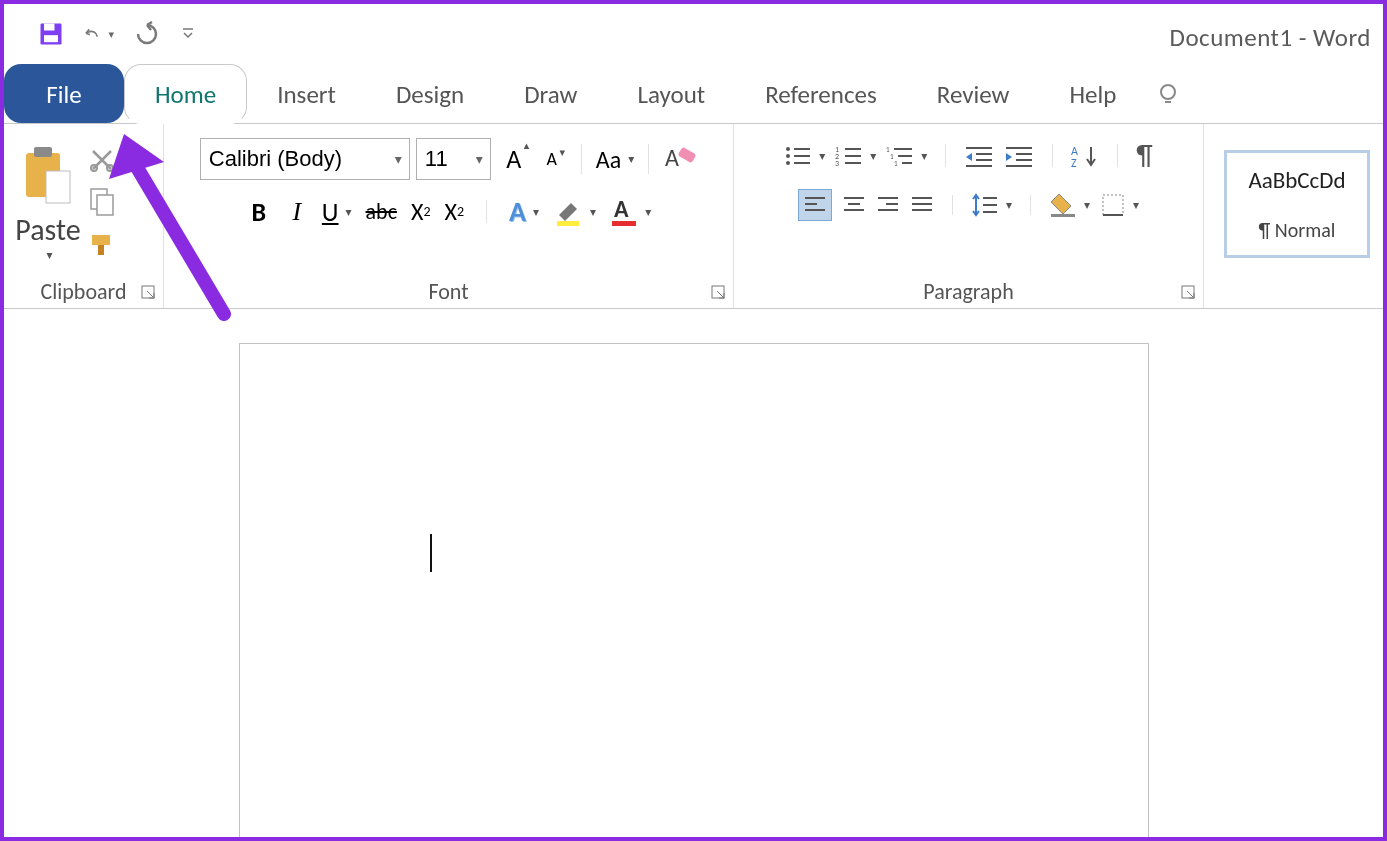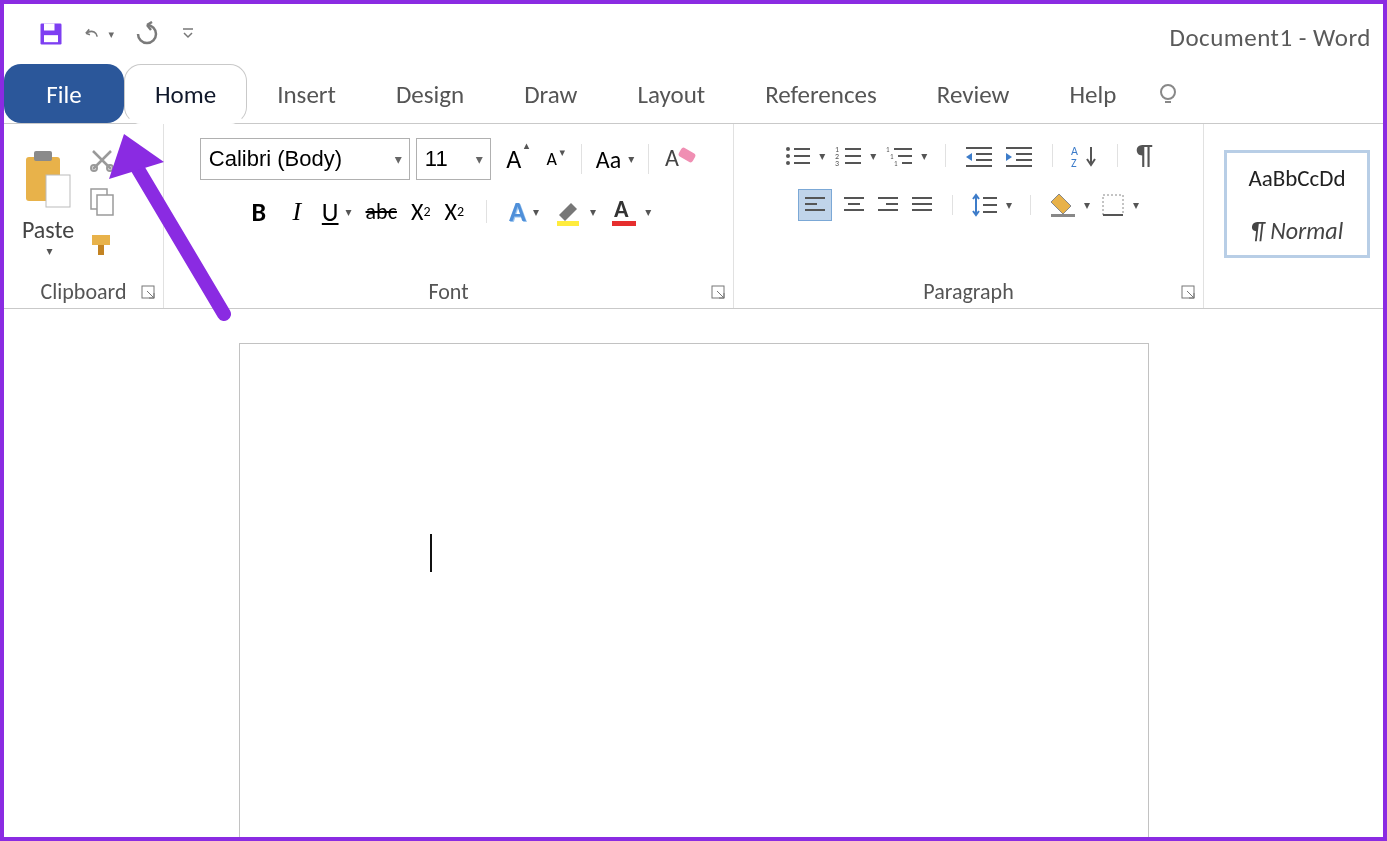--- a/index.html
+++ b/index.html
@@ -49,21 +49,21 @@
     border-radius: 17px;
   }
   .tab.file {
     background: #2b579a;
     color: #fff;
     width: 120px;
     justify-content: center;
     padding:0;
   }
   .tab.active {
-    color: #0f172a;
+    color: #0f766e;
     border: 1px solid #c9c9c9;
     border-bottom: 1px solid #fff;
     margin-bottom: -1px;
     background:#fff;
     text-align:center;
   }
   .tab.search{padding:0 10px;}
   
   .ribbon {
     display: flex;
@@ -122,21 +122,21 @@
     height:108px;
     display:flex;
     flex-direction:column;
     align-items:center;
     justify-content:center;
     gap:24px;
     cursor:pointer;
     margin:4px 0 0 10px;
   }
   .style-preview { font-size: 23px; color:#222;}
-  .style-name { font-size: 24px; color:#444;font-style:italic;}
+  .style-name { font-size: 20px; color:#444;}
   
   .clip-main{display:flex;flex-direction:column;align-items:center;gap:0px;width:68px;}
   .clip-side{display:flex;flex-direction:column;gap:14px;margin-left:6px;}
   
   .doc-area {
     background:#fff;
     height: calc(841px - 8px - 60px - 60px - 185px);
     position:relative;
     display:flex;
     justify-content:center;
@@ -160,21 +160,21 @@
   }
   
   .arrow {
     position:absolute;
     left:90px;
     top:120px;
     pointer-events:none;
   }
   
   .tight{gap:4px;}
-  .paste-label{font-size:24px;color:#444;margin-top:2px;}
+  .paste-label{font-size:30px;color:#444;margin-top:2px;}
 </style>
 </head>
 <body>
 
 <div class="qat">
   <div class="qat-btn">
     <svg class="icon-img" viewBox="0 0 24 24">
       <rect x="3" y="3" width="18" height="18" rx="1" fill="#7e3ff2"></rect>
       <rect x="6" y="3" width="9" height="6" fill="#fff"></rect>
       <rect x="6" y="13" width="12" height="6" fill="#fff"></rect>

